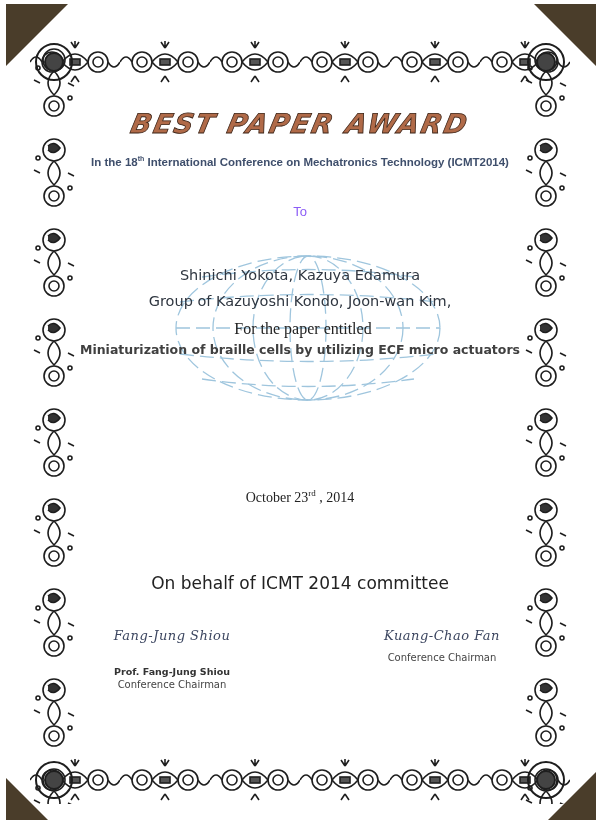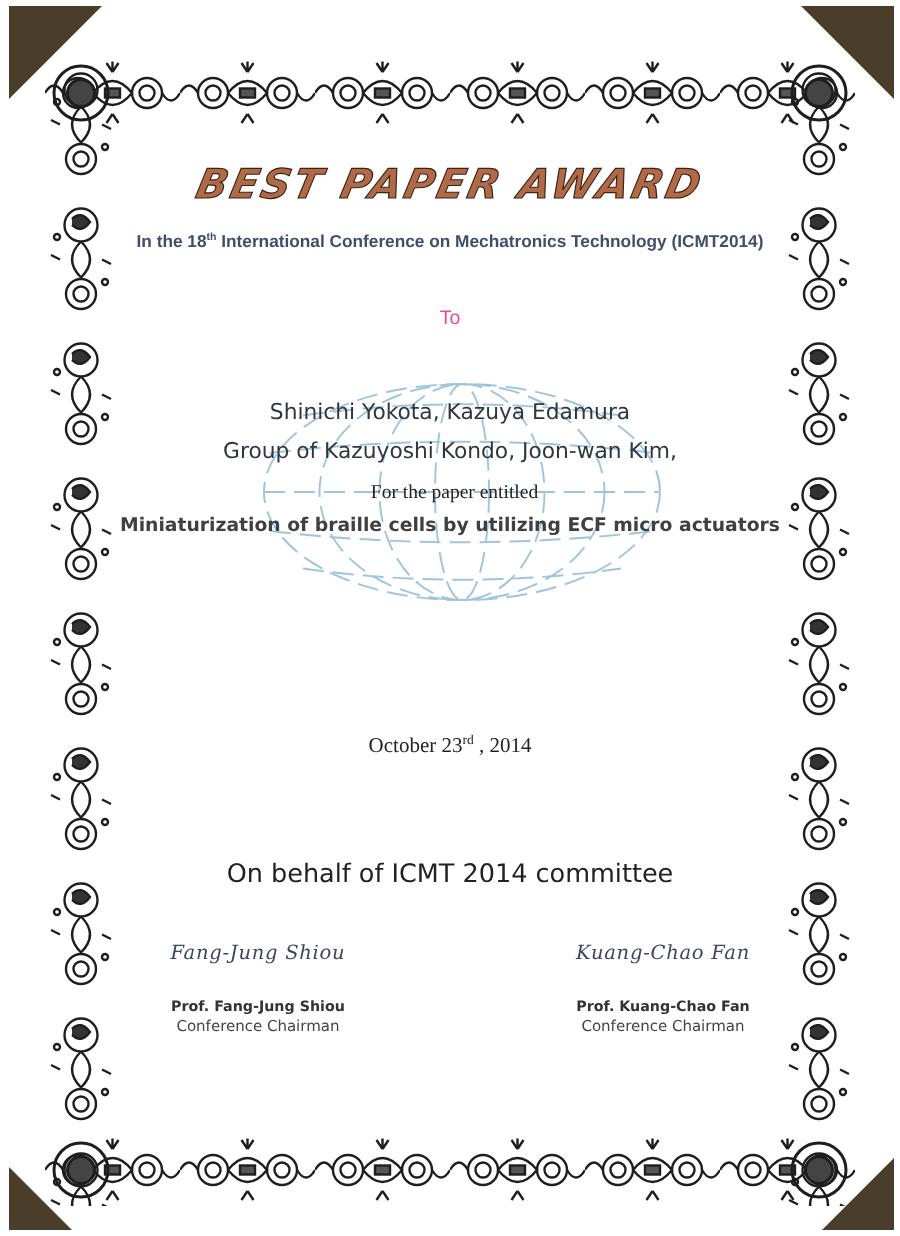--- a/index.html
+++ b/index.html
@@ -34,29 +34,29 @@
     transform: skewX(-12deg);
   }
   .conference {
     position: absolute; left: 0; right: 0; top: 155px; text-align: center;
     font-size: 11.5px; font-weight: bold; color: #3f4f6c;
     font-family: "Liberation Sans", sans-serif;
   }
   .conference sup { font-size: 7px; }
   .to {
     position: absolute; left: 0; right: 0; top: 204px; text-align: center;
-    font-size: 13px; color: #ec4899;
+    font-size: 13px; color: #8b5cf6;
   }
   .recipients {
     position: absolute; left: 0; right: 0; top: 262px; text-align: center;
     font-family: "DejaVu Sans", sans-serif; font-size: 14.5px; color: #2f3640; line-height: 26px;
   }
   .for-paper {
     position: absolute; left: 6px; right: 0; top: 320px; text-align: center;
-    font-family: "Liberation Serif", serif; font-size: 13px; color: #222;
+    font-family: "Liberation Serif", serif; font-size: 16px; color: #222;
   }
   .paper-title {
     position: absolute; left: 0; right: 0; top: 342px; text-align: center;
     font-family: "DejaVu Sans", sans-serif; font-size: 12.5px; font-weight: bold; color: #404040;
   }
   .date {
     position: absolute; left: 0; right: 0; top: 488px; text-align: center;
     font-family: "Liberation Serif", serif; font-size: 14px; color: #222;
   }
   .date sup { font-size: 9px; text-align: center; }
@@ -184,17 +184,16 @@
   <div class="behalf">On behalf of ICMT 2014 committee</div>
 
   <div class="signer left">
     <div class="signature">Fang-Jung Shiou</div>
     <div class="signer-name">Prof. Fang-Jung Shiou</div>
     <div class="signer-role">Conference Chairman</div>
   </div>
 
   <div class="signer right">
     <div class="signature">Kuang-Chao Fan</div>
-    <div class="signer-name">Prof. Kuang-Chao Fan</div>
     <div class="signer-role">Conference Chairman</div>
   </div>
 
 </div>
 
 </body></html>

